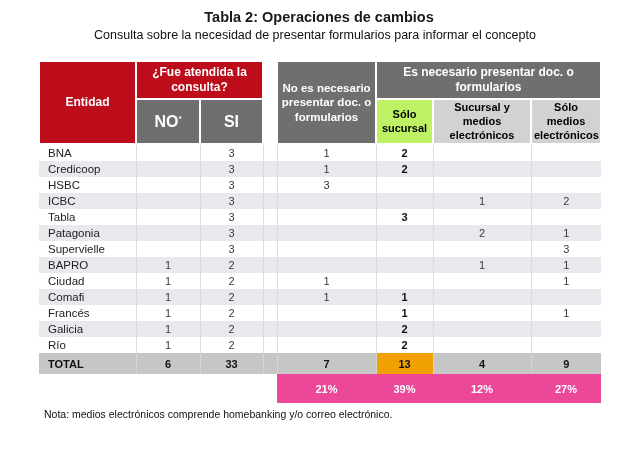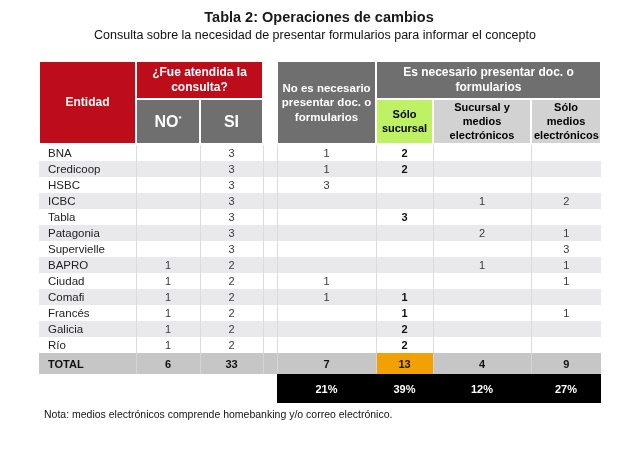--- a/index.html
+++ b/index.html
@@ -41,21 +41,21 @@
 
   tfoot tr.total td{
     background:#c6c6c6; font-weight:bold; height:19px; font-size:11px;
     text-align:center; color:#111; vertical-align:middle;
   }
   tfoot tr.total td + td{ border-left:1px solid #d4d4d4; }
   tfoot tr.total td.tlabel{ text-align:left; padding-left:9px; }
   tfoot tr.total td.torange{ background:#f2a104; }
   tfoot tr.percent td{ border:0; }
   tfoot tr.percent td.pct{
-    background:#000000; color:#fff; font-weight:bold; font-size:11px;
+    background:#ec4899; color:#fff; font-weight:bold; font-size:11px;
     height:27px; text-align:center; vertical-align:middle;
   }
   tfoot tr.percent td.pct-empty{ background:#fff; }
 
   .notes{ position:absolute; left:44px; top:406px; font-size:10.5px; line-height:1.55; color:#111; }
 </style>
 </head>
 <body>
 
 <div class="title">Tabla 2: Operaciones de cambios</div>

